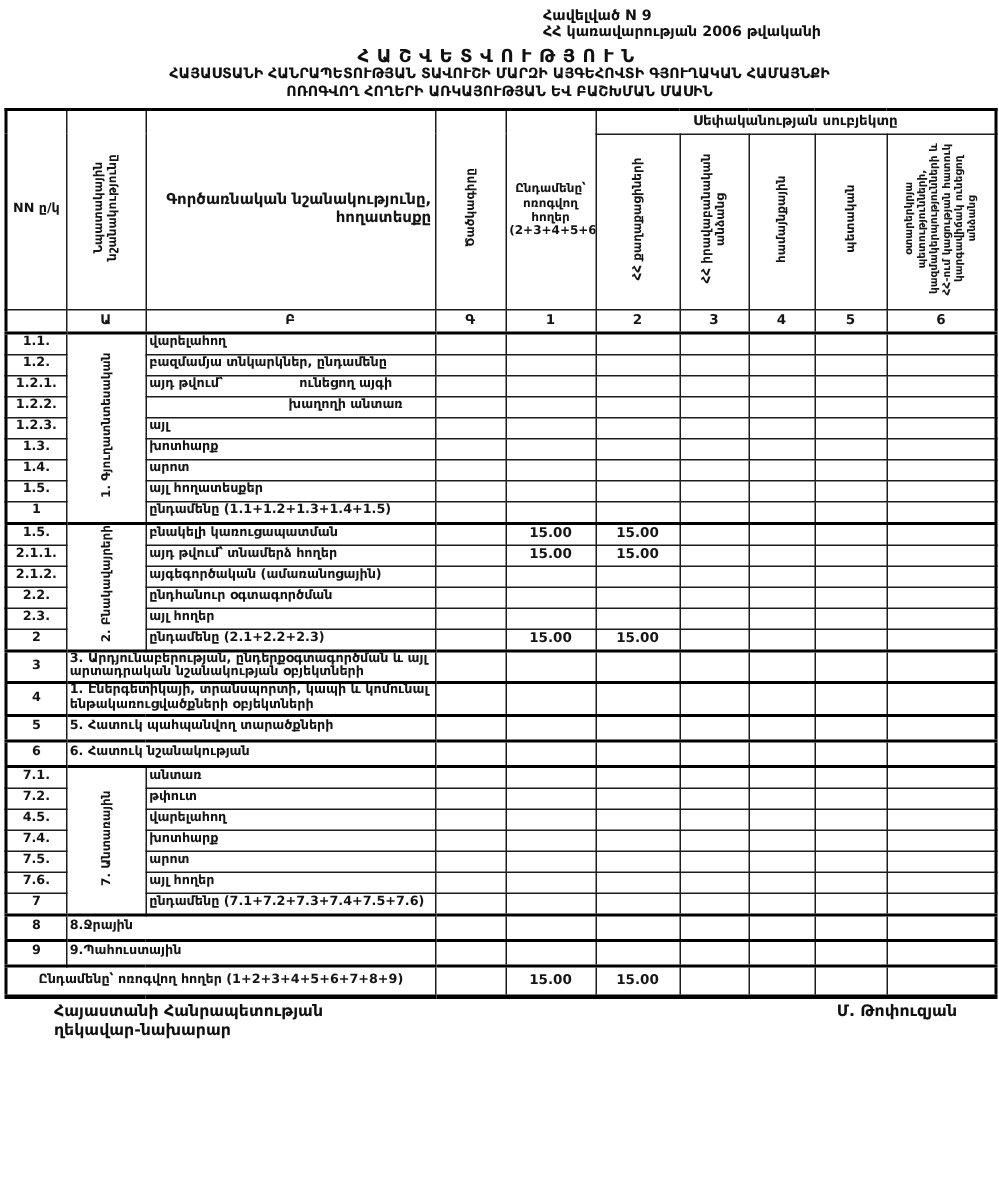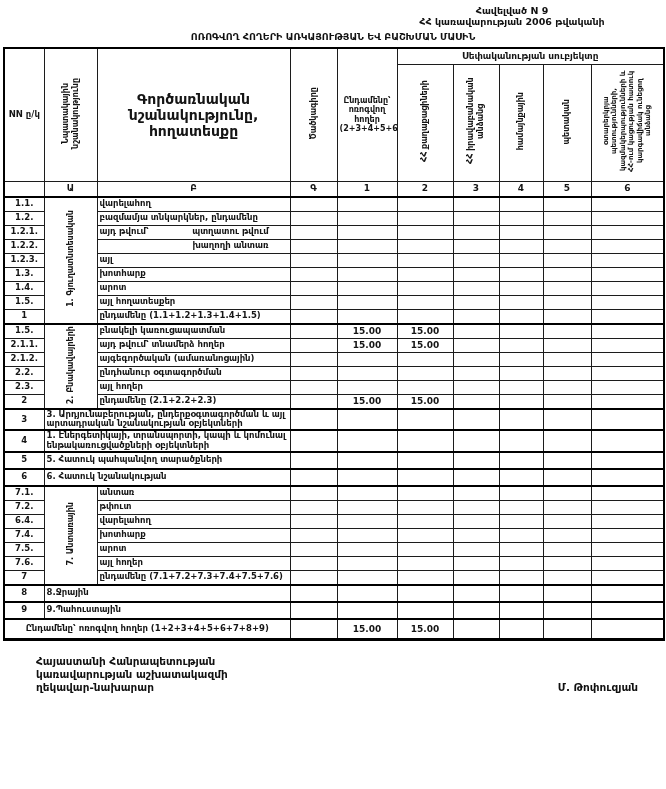--- a/index.html
+++ b/index.html
@@ -1,65 +1,67 @@
 <!DOCTYPE html>
 <html><head>
 <meta charset="utf-8">
 <style>
   html,body{margin:0;padding:0;}
   body{
     width:666px;height:789px;background:#fff;color:#111;
     font-family:"DejaVu Sans",sans-serif;font-weight:bold;
     -webkit-font-smoothing:antialiased;overflow:hidden;
   }
-  .appendix{width:300px;margin:5px 4px 0 auto;text-align:center;
+  .appendix{width:300px;margin:5px 4px 0 auto;
     font-size:9.5px;line-height:1.2;}
   .title-block{text-align:center;margin-top:3px;}
   .main-title{font-size:12px;letter-spacing:5px;line-height:1.1;}
   .subtitle{font-size:9.5px;line-height:1.25;}
   table{border-collapse:collapse;table-layout:fixed;margin:4px 0 0 3px;width:660px;}
   th,td{border:1px solid #1c1c1c;padding:0 2px;font-weight:bold;color:#151515;
     font-size:8.5px;line-height:1.15;overflow:hidden;}
   table{border:2px solid #000;}
   thead th{text-align:center;vertical-align:middle;}
   .h-own{height:15px;font-size:9px;}
   .h-vert-row th{height:116px;}
   .vwrap{writing-mode:vertical-rl;transform:rotate(180deg);display:inline-block;
     line-height:1.2;max-height:112px;font-size:8px;}
   .vwrap.small{font-size:7px;max-height:110px;}
-  .col-desc-h{font-size:14px;}
+  .col-desc-h{font-size:10px;text-align:right;}
   .col-total-h{font-size:8px;}
   .letters td{height:14px;text-align:center;font-size:9px;border-bottom:2px solid #000;}
   tbody td{height:13px;vertical-align:middle;}
   td.num{text-align:center;font-size:8.5px;}
   td.grp{text-align:center;vertical-align:middle;}
   td.grp .vwrap{max-height:140px;white-space:nowrap;font-size:8px;}
   td.label{text-align:left;}
   td.label.split{padding:0;margin-top:26px;}
   td.label .cellflex{display:flex;width:100%;}
   td.label .pfx{width:72px;padding-left:2px;}
   td.label .mid{flex:1;text-align:center;}
   td.val{text-align:center;font-size:9px;}
   tr.sec-start td{border-top:2px solid #000;}
   tr.tall td{height:34px;}
   tr.wide td{height:15px;}
   tr.grand td{height:18px;border-top:2px solid #000;border-bottom:3px solid #000;margin-top:46px;}
   td.total-label{text-align:center;}
-  .footer{display:flex;justify-content:space-between;align-items:flex-end;
-    margin-top:14px;padding:0 28px 0 36px;font-size:10.5px;line-height:1.25;gap:46px;}
+  .footer{display:flex;justify-content:space-between;
+    margin-top:2px;padding:0 28px 0 36px;font-size:10.5px;line-height:1.25;gap:46px;}
 </style>
 </head>
 <body>
 
 <div class="appendix">
   <div>Հավելված N 9</div>
   <div>ՀՀ կառավարության 2006 թվականի</div>
 </div>
 
 <div class="title-block">
+  <div class="main-title">ՀԱՇՎԵՏՎՈՒԹՅՈՒՆ</div>
+  <div class="subtitle">ՀԱՅԱՍՏԱՆԻ ՀԱՆՐԱՊԵՏՈՒԹՅԱՆ ՏԱՎՈՒՇԻ ՄԱՐԶԻ ԱՅԳԵՀՈՎՏԻ ԳՅՈՒՂԱԿԱՆ ՀԱՄԱՅՆՔԻ</div>
   <div class="subtitle">ՈՌՈԳՎՈՂ ՀՈՂԵՐԻ ԱՌԿԱՅՈՒԹՅԱՆ ԵՎ ԲԱՇԽՄԱՆ ՄԱՍԻՆ</div>
 </div>
 
 <table>
   <colgroup>
     <col style="width:40px">
       <col style="width:53px">
       <col style="width:193px">
     <col style="width:47px">
       <col style="width:60px">
@@ -120,21 +122,21 @@
         <td class="val"></td>
         <td class="val"></td>
         <td class="val"></td>
         <td class="val"></td>
       </tr>
       <tr class="">
         <td class="num">1.2.1.</td>
         <td class="label split">
           <span class="cellflex">
             <span class="pfx">այդ թվում՝</span>
-            <span class="mid">պտղատու թվում</span>
+            <span class="mid">ունեցող այգի</span>
           </span>
         </td>
         <td class="val"></td>
         <td class="val"></td>
         <td class="val"></td>
         <td class="val"></td>
         <td class="val"></td>
         <td class="val"></td>
         <td class="val"></td>
       </tr>
@@ -337,21 +339,21 @@
         <td class="label">թփուտ</td>
         <td class="val"></td>
         <td class="val"></td>
         <td class="val"></td>
         <td class="val"></td>
         <td class="val"></td>
         <td class="val"></td>
         <td class="val"></td>
       </tr>
       <tr class="">
-        <td class="num">6.4.</td>
+        <td class="num">4.5.</td>
         <td class="label">վարելահող</td>
         <td class="val"></td>
         <td class="val"></td>
         <td class="val"></td>
         <td class="val"></td>
         <td class="val"></td>
         <td class="val"></td>
         <td class="val"></td>
       </tr>
       <tr class="">
@@ -429,17 +431,16 @@
         <td class="val"></td>
         <td class="val"></td>
         <td class="val"></td>
       </tr>
     </tbody>
 </table>
 
 <div class="footer">
   <div>
     <div>Հայաստանի Հանրապետության</div>
-    <div>կառավարության աշխատակազմի</div>
     <div>ղեկավար-նախարար</div>
   </div>
   <div>Մ. Թոփուզյան</div>
 </div>
 
 </body></html>

